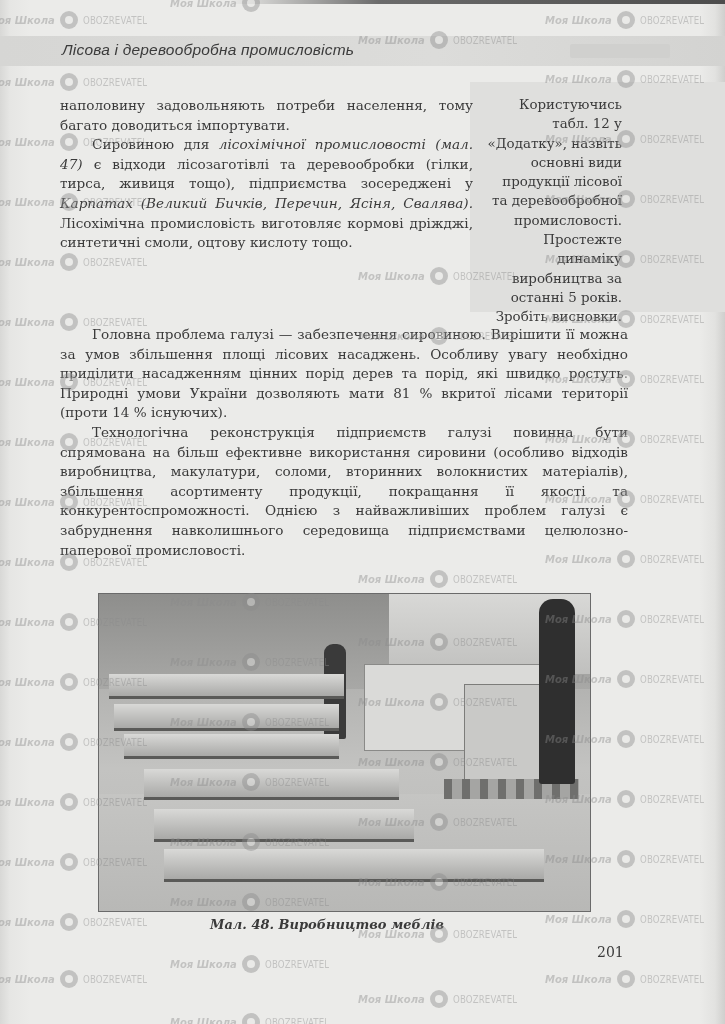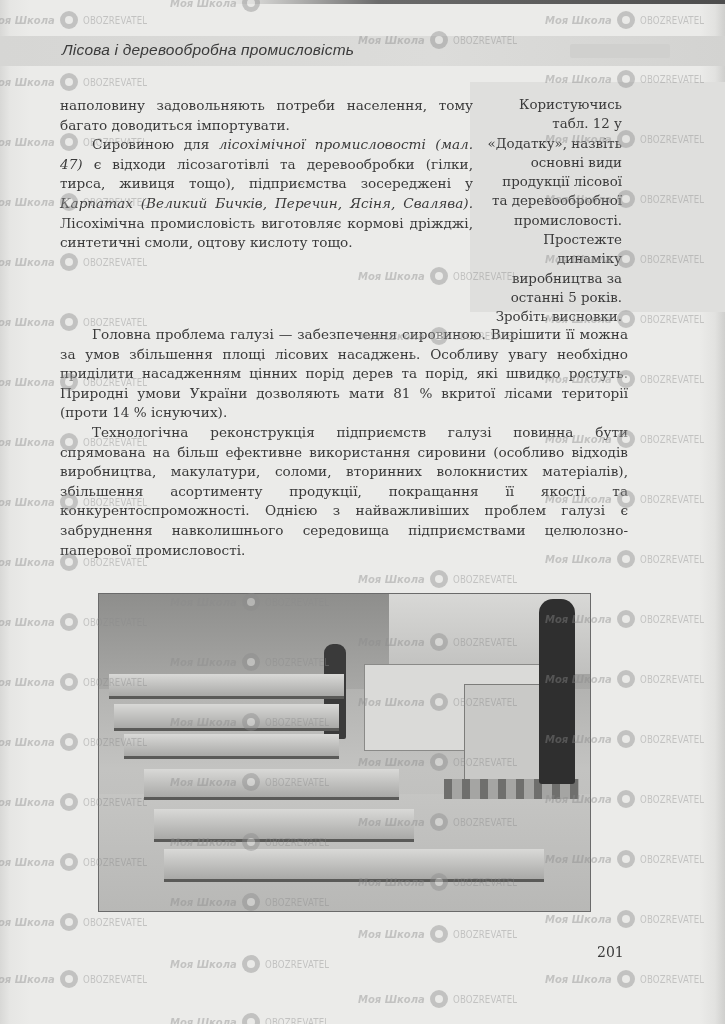--- a/index.html
+++ b/index.html
@@ -115,20 +115,21 @@
     <div class="worker1"></div>
     <div class="worker2"></div>
     <div class="board" style="left:10px;top:80px;width:235px;height:22px;"></div>
     <div class="board" style="left:15px;top:110px;width:225px;height:24px;"></div>
     <div class="board" style="left:25px;top:140px;width:215px;height:22px;"></div>
     <div class="board" style="left:45px;top:175px;width:255px;height:28px;"></div>
     <div class="board" style="left:55px;top:215px;width:260px;height:30px;"></div>
     <div class="board" style="left:65px;top:255px;width:380px;height:30px;"></div>
   </div>
 
+  <div class="caption">Мал. 48. Виробництво меблів</div>
   <div class="page-number">201</div>
 
   <div class="wm" style="left:-12px;top:11px;">
       <span class="wm-a">Моя Школа</span>
       <span class="wm-logo"></span>
       <span class="wm-b">OBOZREVATEL</span>
     </div>
   <div class="wm" style="left:170px;top:-6px;">
       <span class="wm-a">Моя Школа</span>
       <span class="wm-logo"></span>

